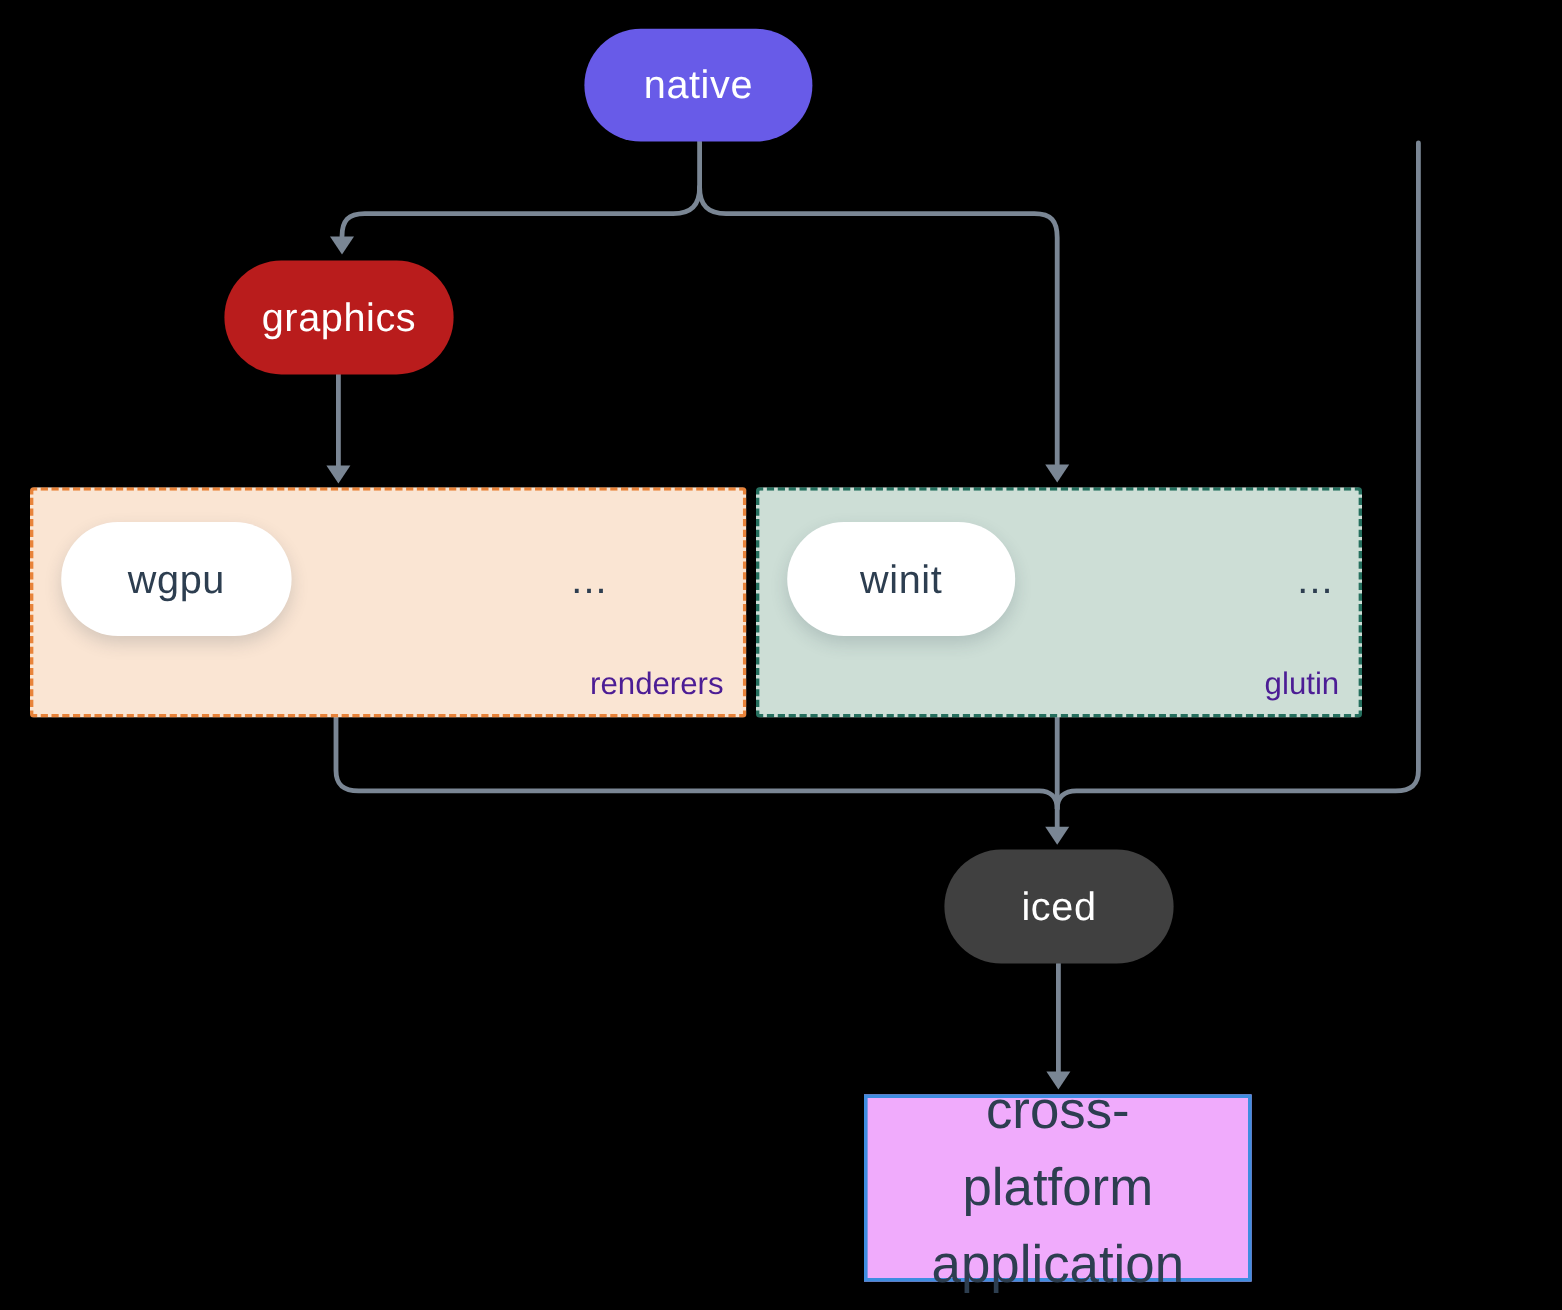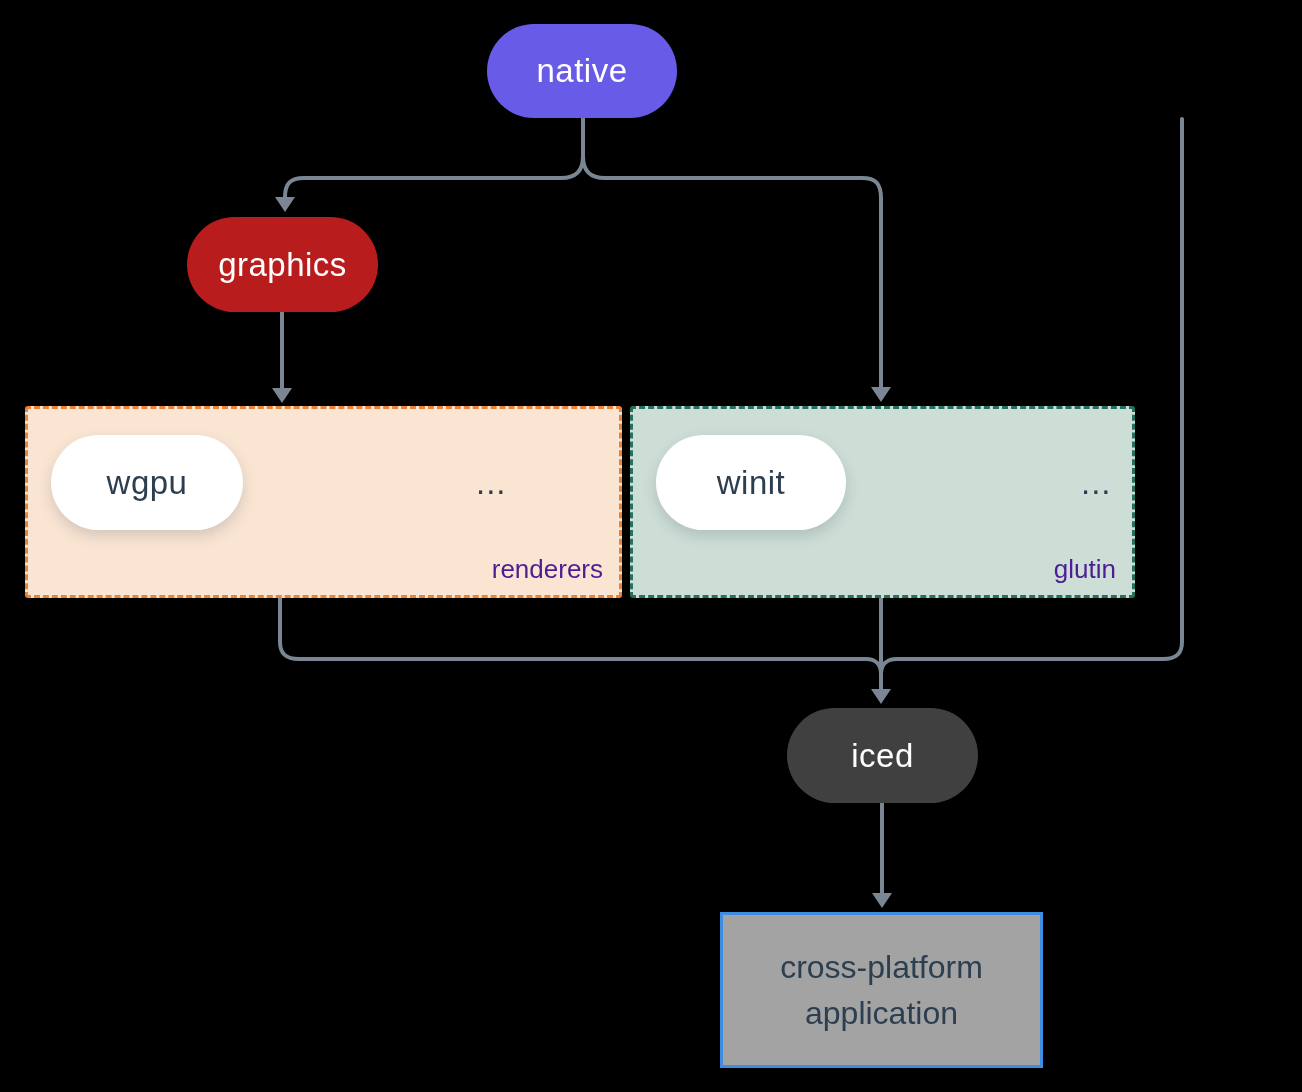--- a/index.html
+++ b/index.html
@@ -80,27 +80,27 @@
     color: #2D3E50;
     letter-spacing: 1px;
   }
   .app-box {
     position: absolute;
     left: 720px;
     top: 912px;
     width: 323px;
     height: 156px;
     box-sizing: border-box;
-    background: #a3a3a3;
+    background: #f0abfc;
     border: 3px solid #3F8DE0;
     display: flex;
     align-items: center;
     justify-content: center;
     text-align: center;
-    font-size: 32px;
+    font-size: 44px;
     line-height: 1.45;
     color: #2D3E50;
     padding: 0 30px;
   }
 </style>
 </head>
 <body>
 
 <div class="stage">
 

